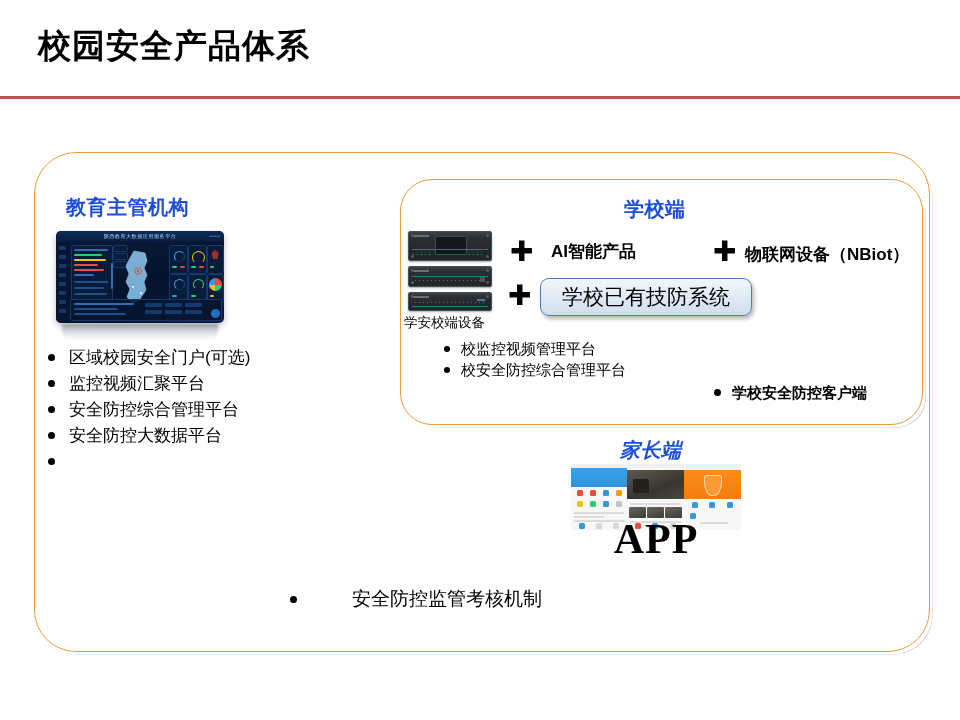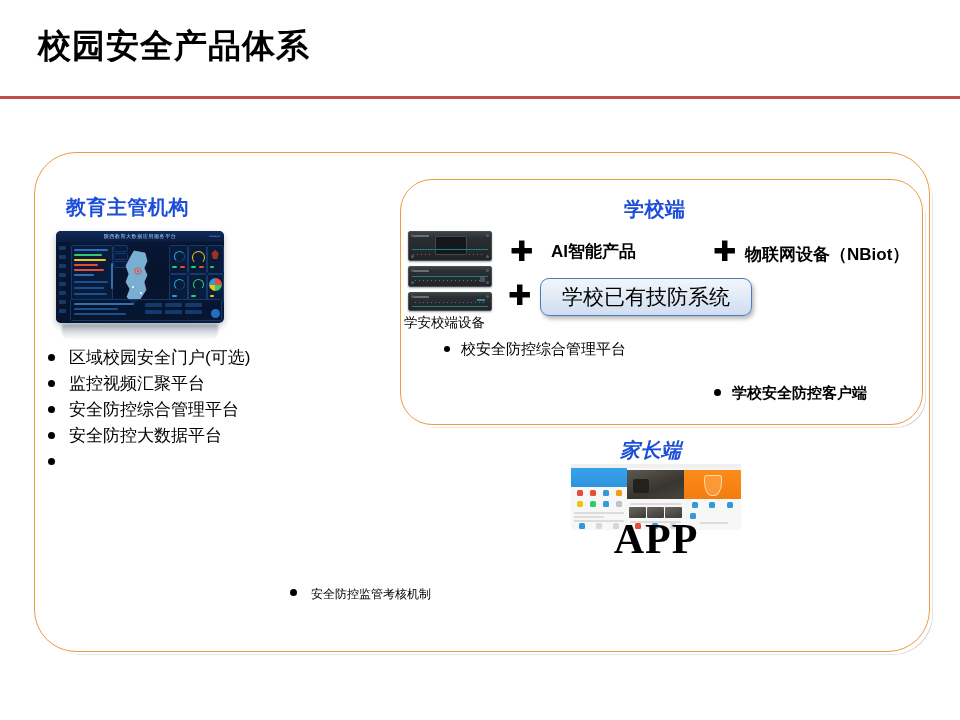--- a/index.html
+++ b/index.html
@@ -173,21 +173,21 @@
   #list-school { left: 444px; top: 340px; }
   #list-school .bullet-row { margin-bottom: 2px; }
   #list-school .bullet-dot { width: 6px; height: 6px; margin-right: 11px; }
   #list-school .bullet-text { font-size: 15px; }
 
   #list-school-client { left: 714px; top: 384px; }
   #list-school-client .bullet-dot { width: 7px; height: 7px; margin-right: 11px; }
   #list-school-client .bullet-text { font-size: 15px; font-weight: bold; }
 
   #list-bottom { left: 290px; top: 586px; }
-  #list-bottom .bullet-text { font-size: 12px; }
+  #list-bottom .bullet-text { font-size: 19px; margin-left: 41px; }
 
   
   .server-stack {
     position: absolute;
     left: 408px;
     top: 231px;
     width: 82px;
   }
   .server-unit {
     width: 82px;
@@ -493,20 +493,24 @@
 <div class="product-label" id="label-iot">物联网设备（NBiot）</div>
 <div class="plus-sign" id="plus-3">✚</div>
 
 <div class="callout-box">
   <span class="callout-text">学校已有技防系统</span>
 </div>
 
 <div class="bullet-list" id="list-school">
   <div class="bullet-row">
     <span class="bullet-dot"></span>
+    <span class="bullet-text">校监控视频管理平台</span>
+  </div>
+  <div class="bullet-row">
+    <span class="bullet-dot"></span>
     <span class="bullet-text">校安全防控综合管理平台</span>
   </div>
 </div>
 
 <div class="bullet-list" id="list-school-client">
   <div class="bullet-row">
     <span class="bullet-dot"></span>
     <span class="bullet-text">学校安全防控客户端</span>
   </div>
 </div>

